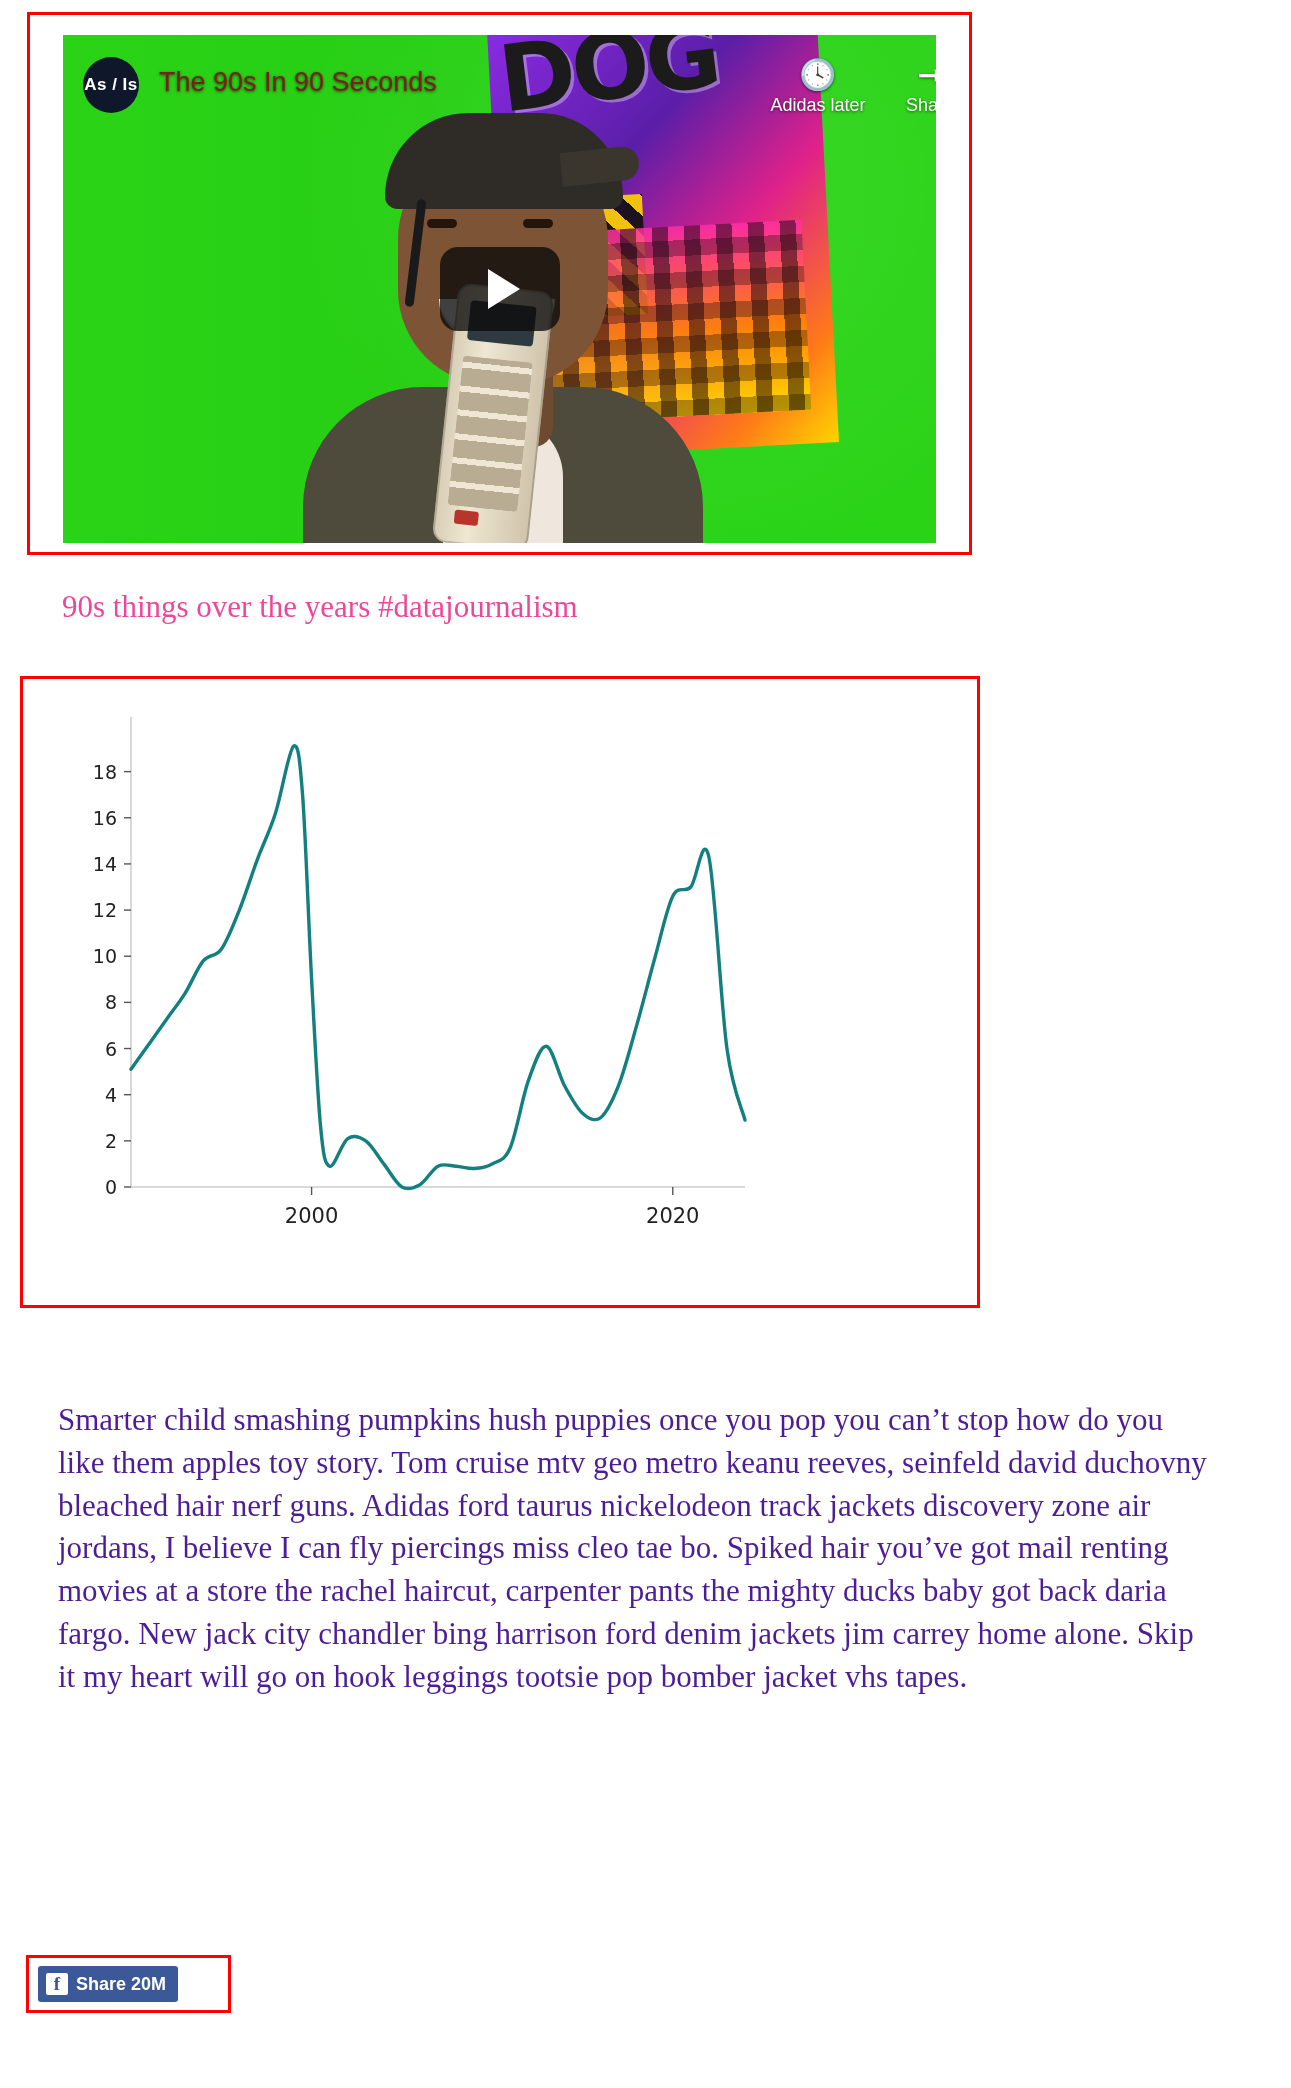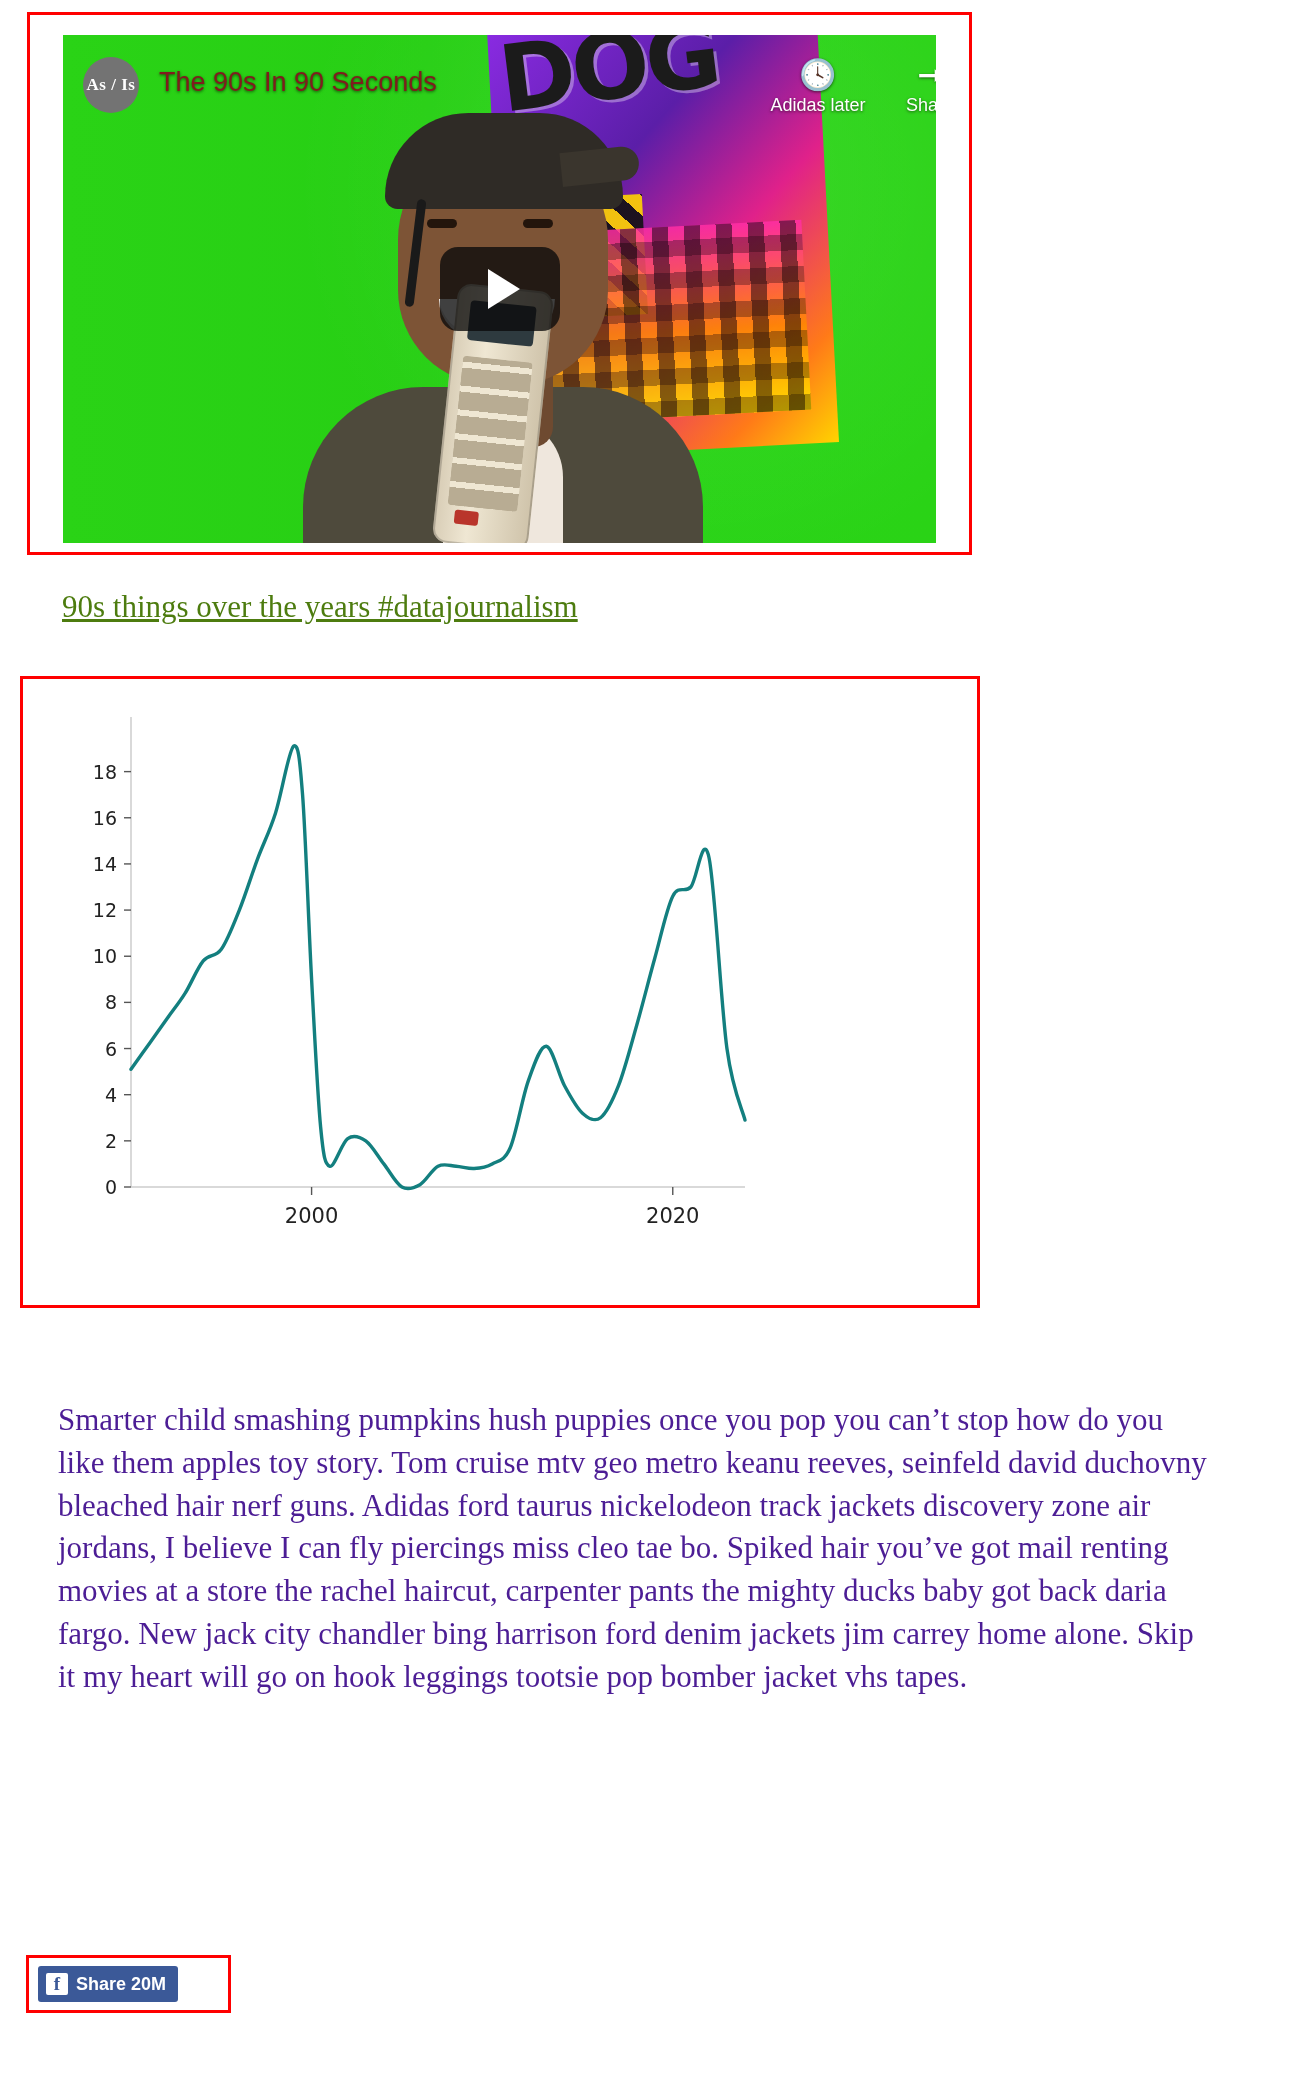--- a/index.html
+++ b/index.html
@@ -233,23 +233,23 @@
     left: 0; right: 0; top: 0;
     height: 86px;
   }
   .yt-avatar {
     position: absolute;
     left: 20px;
     top: 22px;
     width: 56px;
     height: 56px;
     border-radius: 50%;
-    background: #737373;
+    background: #0f172a;
     color: #ffffff;
-    font-family: Liberation Serif, serif;
+    font-family: Liberation Sans, sans-serif;
     font-weight: bold;
     font-size: 17px;
     display: flex;
     align-items: center;
     justify-content: center;
     letter-spacing: .5px;
   }
   .yt-title {
     position: absolute;
     left: 96px;
@@ -299,22 +299,21 @@
     margin-left: 8px;
   }
 
   
   .caption {
     position: absolute;
     left: 62px;
     top: 588px;
     font-size: 31px;
     line-height: 1.2;
-    color: #4d7c0f;
-    text-decoration: underline;
+    color: #ec4899;
   }
 
   
   .chart-outline {
     position: absolute;
     left: 20px;
     top: 676px;
     width: 960px;
     height: 632px;
     border: 3px solid #ff0000;

